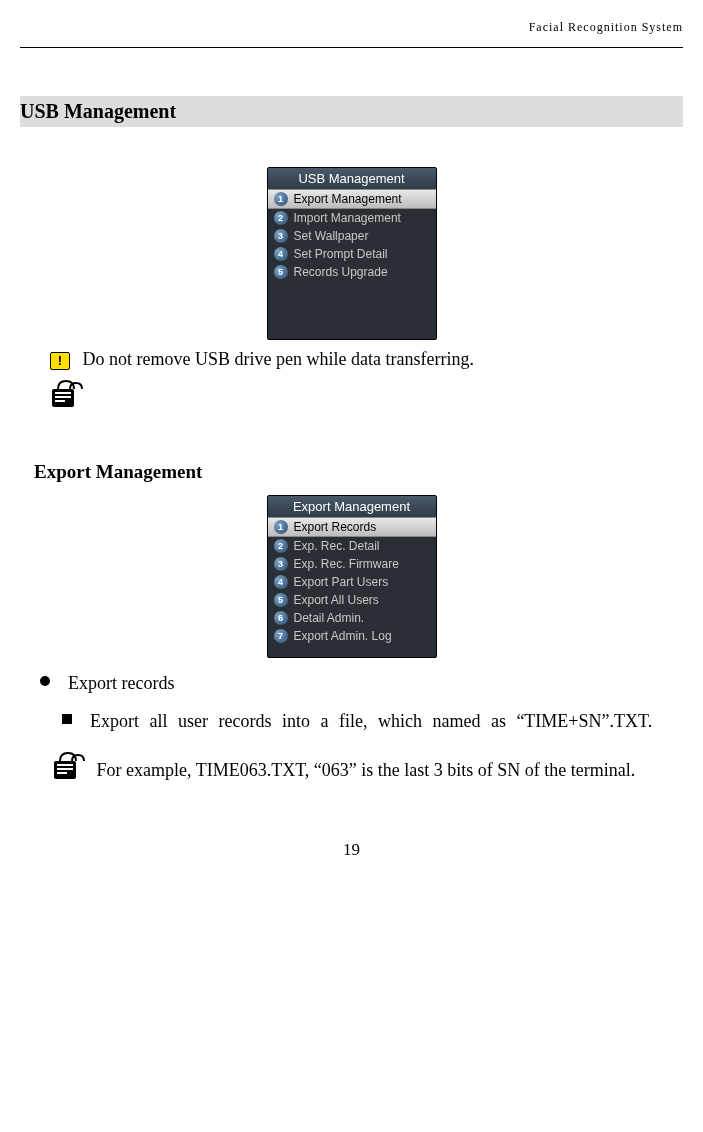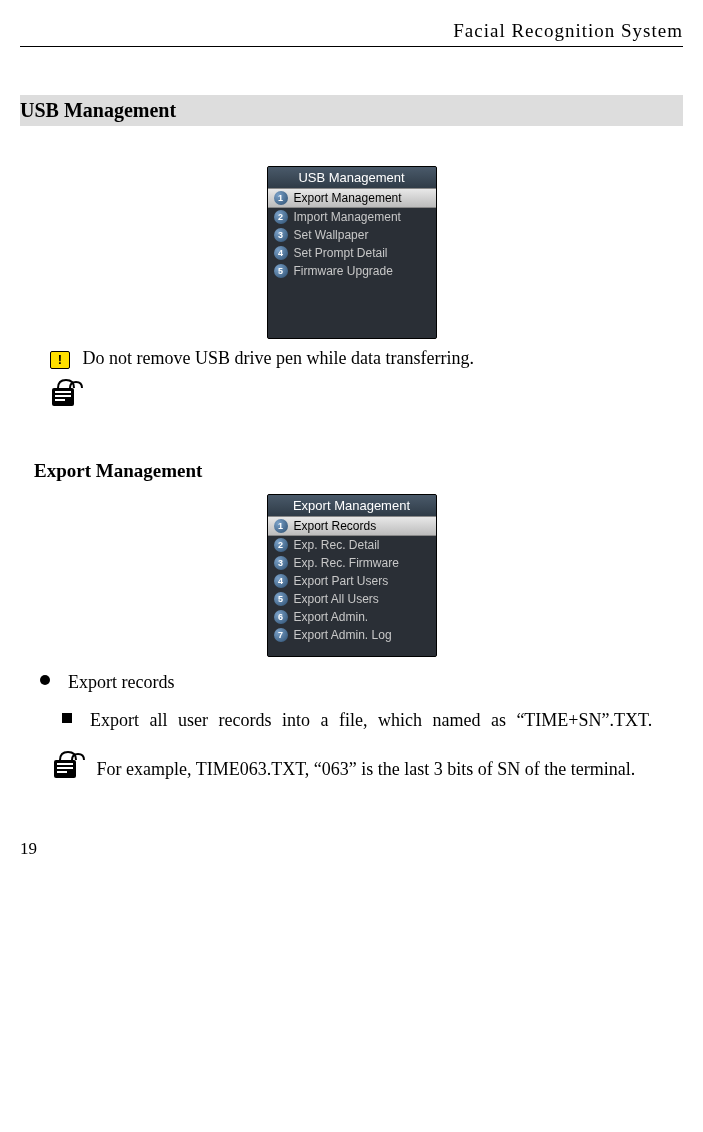--- a/index.html
+++ b/index.html
@@ -7,23 +7,23 @@
       font-family: "Times New Roman", serif;
       margin: 0;
       padding: 20px 20px 10px 20px;
       width: 703px;
       font-size: 18px;
       color: #000;
       background: #fff;
     }
     .header-right {
       text-align: right;
-      font-size: 19px;
+      font-size: 12px;
       letter-spacing: 1px;
-      padding-bottom: 4px;
+      padding-bottom: 12px;
       border-bottom: 1.5px solid #000;
     }
     .section-title {
       background: #ddd;
       font-weight: bold;
       font-size: 20px;
       padding: 4px 0 4px 0;
       margin-top: 48px;
       margin-bottom: 40px;
     }
@@ -142,20 +142,21 @@
       margin-right: 10px;
       line-height: 1.9;
       text-align: justify;
     }
     .example-icon-wrap {
       display: inline-block;
       vertical-align: middle;
       margin-right: 6px;
     }
     .page-num {
+      text-align: center;
       margin-top: 48px;
       font-size: 17px;
     }
     .nested { margin-left: 42px; }
   </style>
 </head>
 <body>
 
 <div class="header-right">
   <span>Facial  Recognition  System</span>
@@ -179,21 +180,21 @@
       <div class="panel-row">
         <span class="num-badge">3</span>
         <span>Set Wallpaper</span>
       </div>
       <div class="panel-row">
         <span class="num-badge">4</span>
         <span>Set Prompt Detail</span>
       </div>
       <div class="panel-row">
         <span class="num-badge">5</span>
-        <span>Firmware Upgrade</span>
+        <span>Records Upgrade</span>
       </div>
     </div>
 </div>
 
 <div class="note-line">
   <span class="warning-icon">!</span>
   <span class="body-text">Do not remove USB drive pen while data transferring.</span>
 </div>
 
 <div class="note-line">
@@ -231,21 +232,21 @@
       <div class="panel-row">
         <span class="num-badge">4</span>
         <span>Export Part Users</span>
       </div>
       <div class="panel-row">
         <span class="num-badge">5</span>
         <span>Export All Users</span>
       </div>
       <div class="panel-row">
         <span class="num-badge">6</span>
-        <span>Export Admin.</span>
+        <span>Detail Admin.</span>
       </div>
       <div class="panel-row">
         <span class="num-badge">7</span>
         <span>Export Admin. Log</span>
       </div>
     </div>
 </div>
 
 <div class="bullet-row">
   <div class="bullet-circle"></div>

